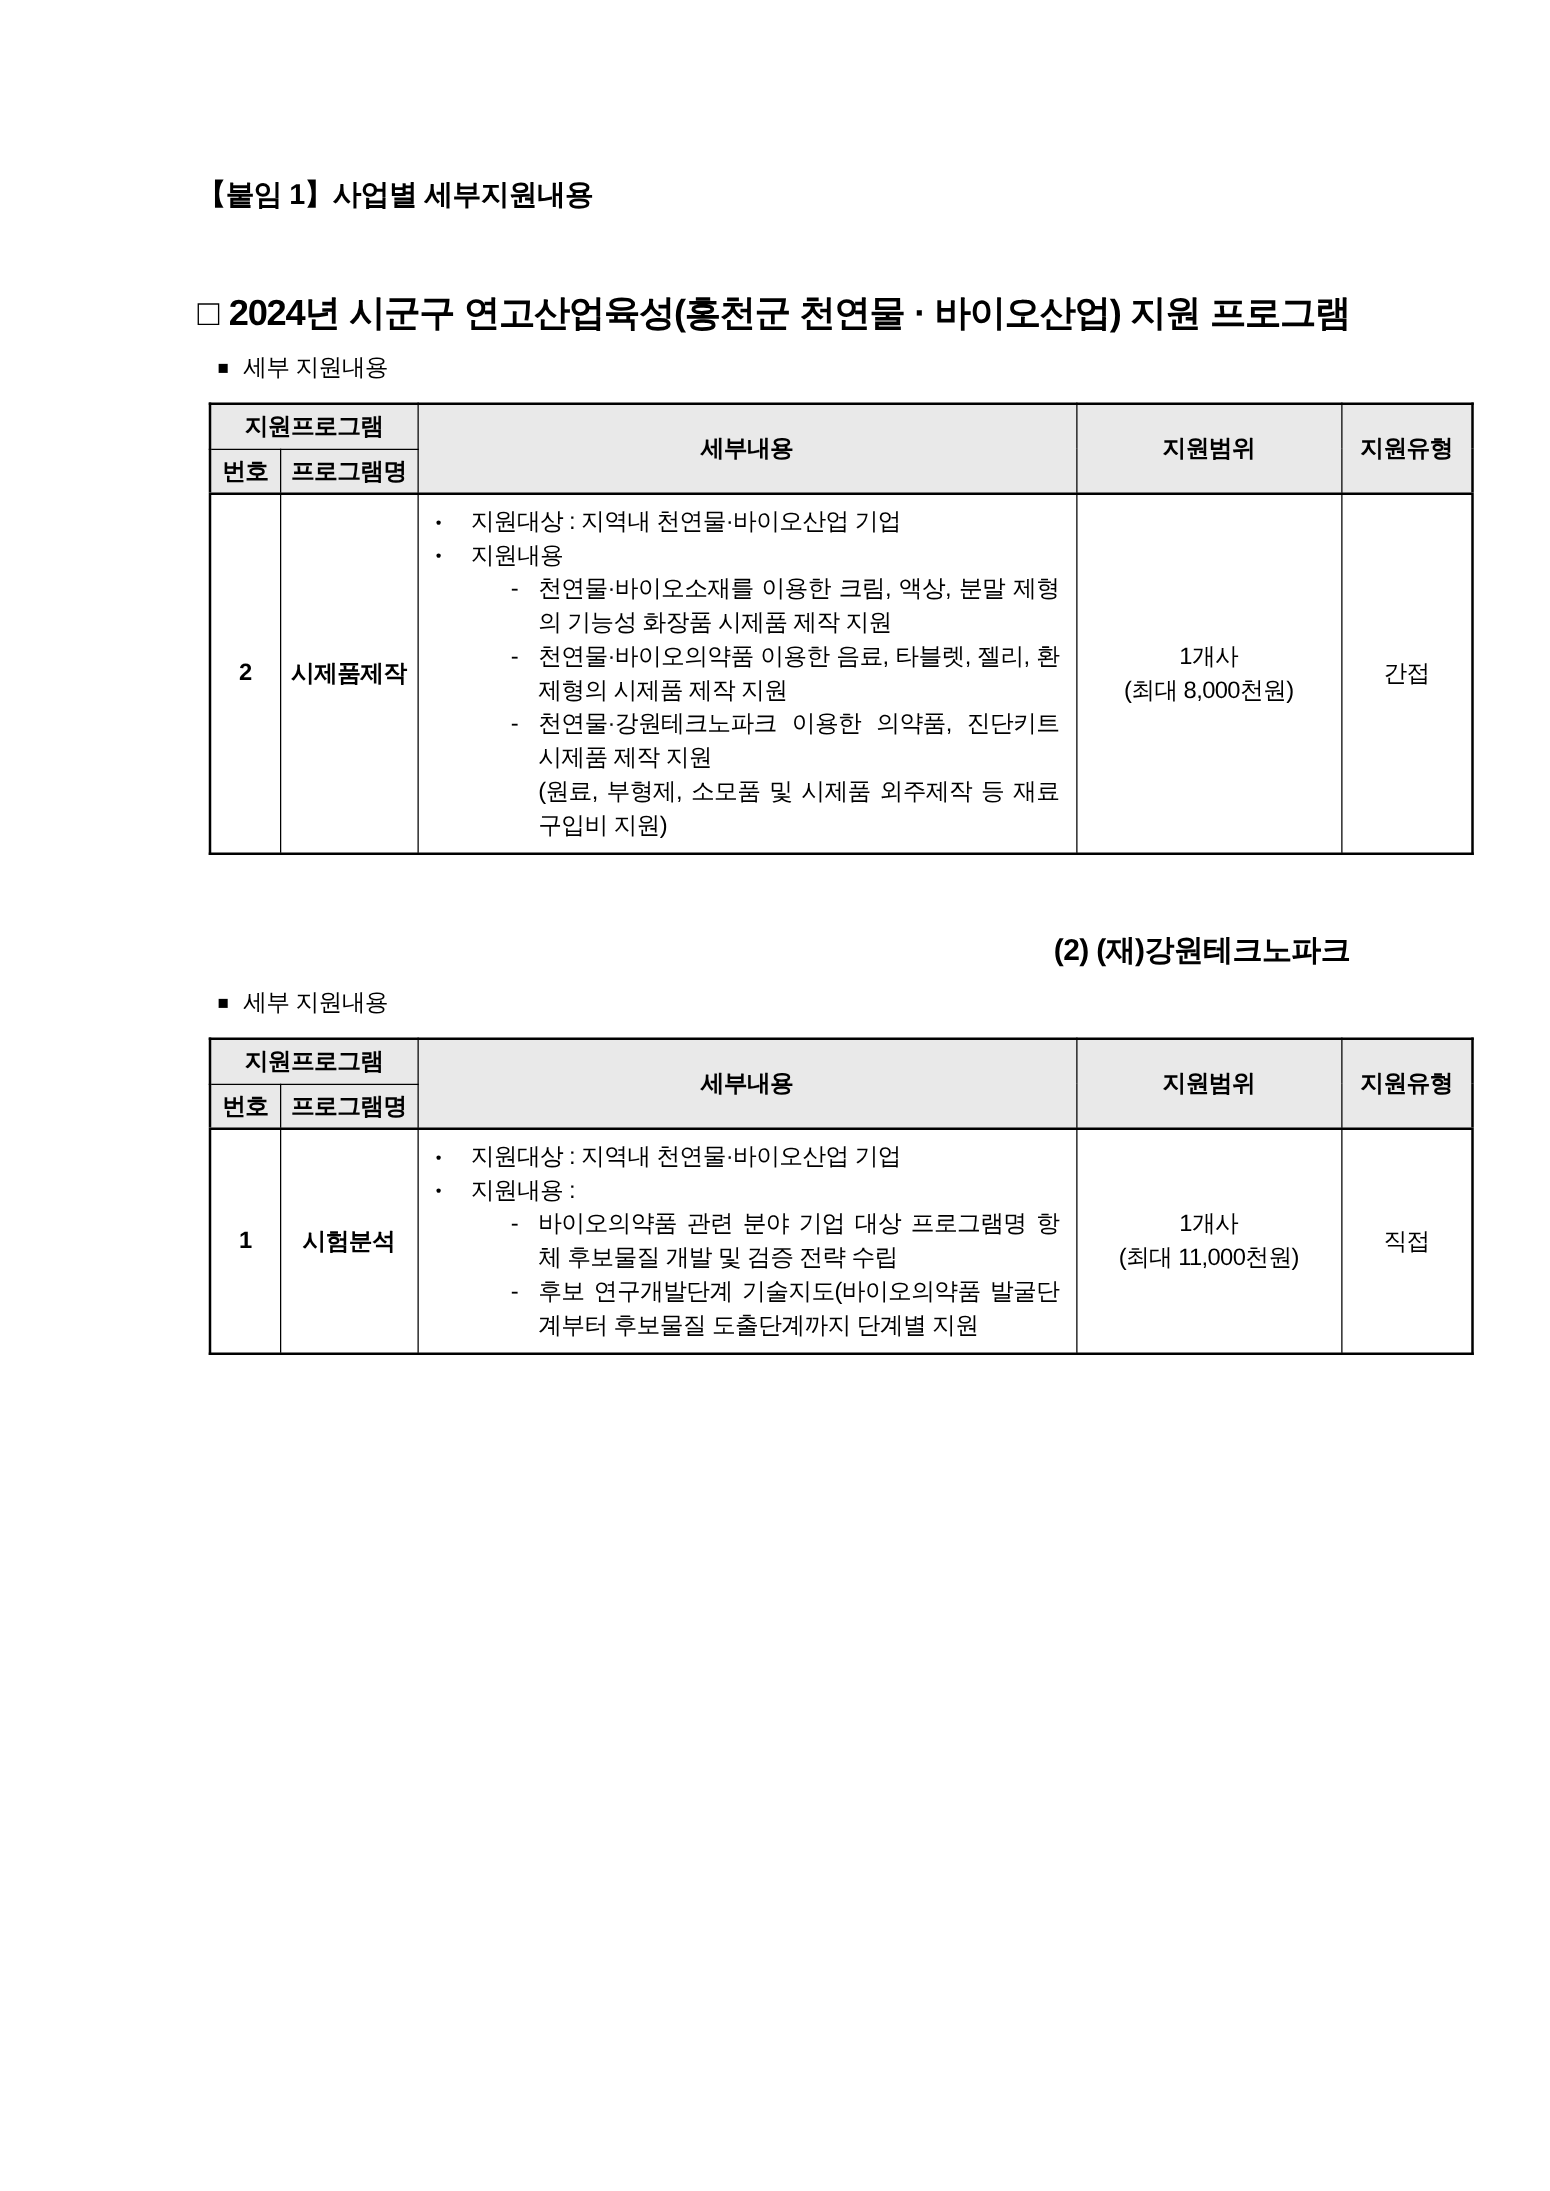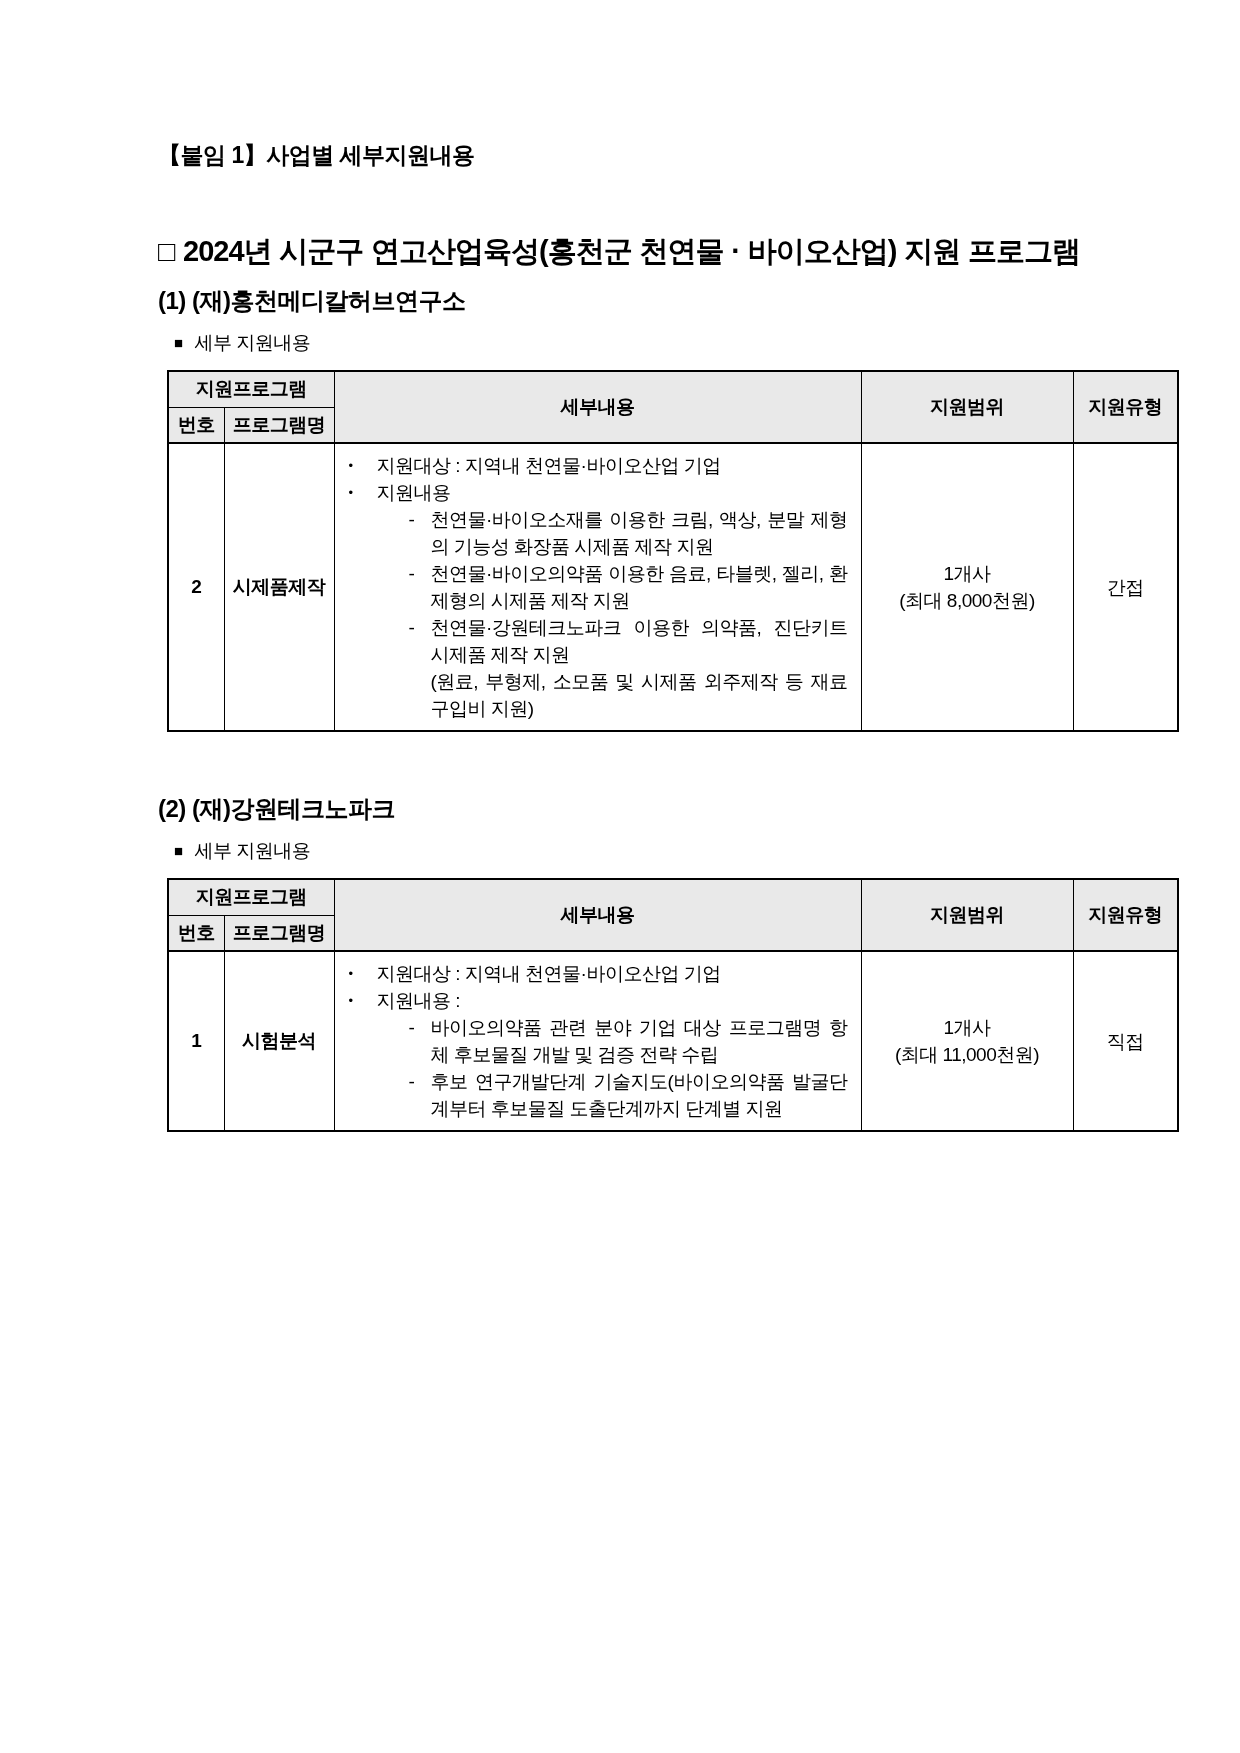--- a/index.html
+++ b/index.html
@@ -13,21 +13,21 @@
 
   .doc-title { font-size:23px; font-weight:700; line-height:30px; letter-spacing:-0.5px; }
 
   .main-heading {
     margin-top:62px; font-size:29px; font-weight:700; line-height:38px;
     letter-spacing:-1px; text-align:justify; text-align-last:justify;
   }
   .main-heading .sq { font-weight:700; }
 
   .section-heading { margin-top:14px; font-size:24px; font-weight:700; line-height:34px; letter-spacing:-0.5px; }
-  .section-heading.gap-lg { margin-top:60px; }
+  .section-heading.gap-lg { margin-top:60px;text-align:right; }
 
   .sub-line { margin-top:12px; padding-left:16px; font-size:19px; line-height:26px; letter-spacing:-0.5px; }
   .sub-line .sq-marker { font-size:15px; margin-right:12px; vertical-align:1px; }
 
   table.tbl {
     border-collapse:collapse; table-layout:fixed; width:1010px;
     margin:14px 0 0 9px; font-size:19px; letter-spacing:-0.5px;
     border:2.5px solid var(--border,#000);
   }
   .tbl th, .tbl td { border:1px solid var(--border,#000); }
@@ -54,21 +54,20 @@
 </head>
 <body>
 
 <div class="page">
   <div class="content">
 
     <div class="doc-title">【붙임 1】사업별 세부지원내용</div>
 
     <div class="main-heading"><span class="sq">□</span> <span>2024년 시군구 연고산업육성(홍천군 천연물 · 바이오산업) 지원 프로그램</span></div>
 
-    <div class="section-heading">(1) (재)홍천메디칼허브연구소</div>
     <div class="sub-line"><span class="sq-marker">■</span><span>세부 지원내용</span></div>
 
     <table class="tbl">
       <colgroup>
         <col style="width:56px">
           <col style="width:110px">
           <col style="width:527px">
           <col style="width:212px">
           <col style="width:105px">
       </colgroup>

